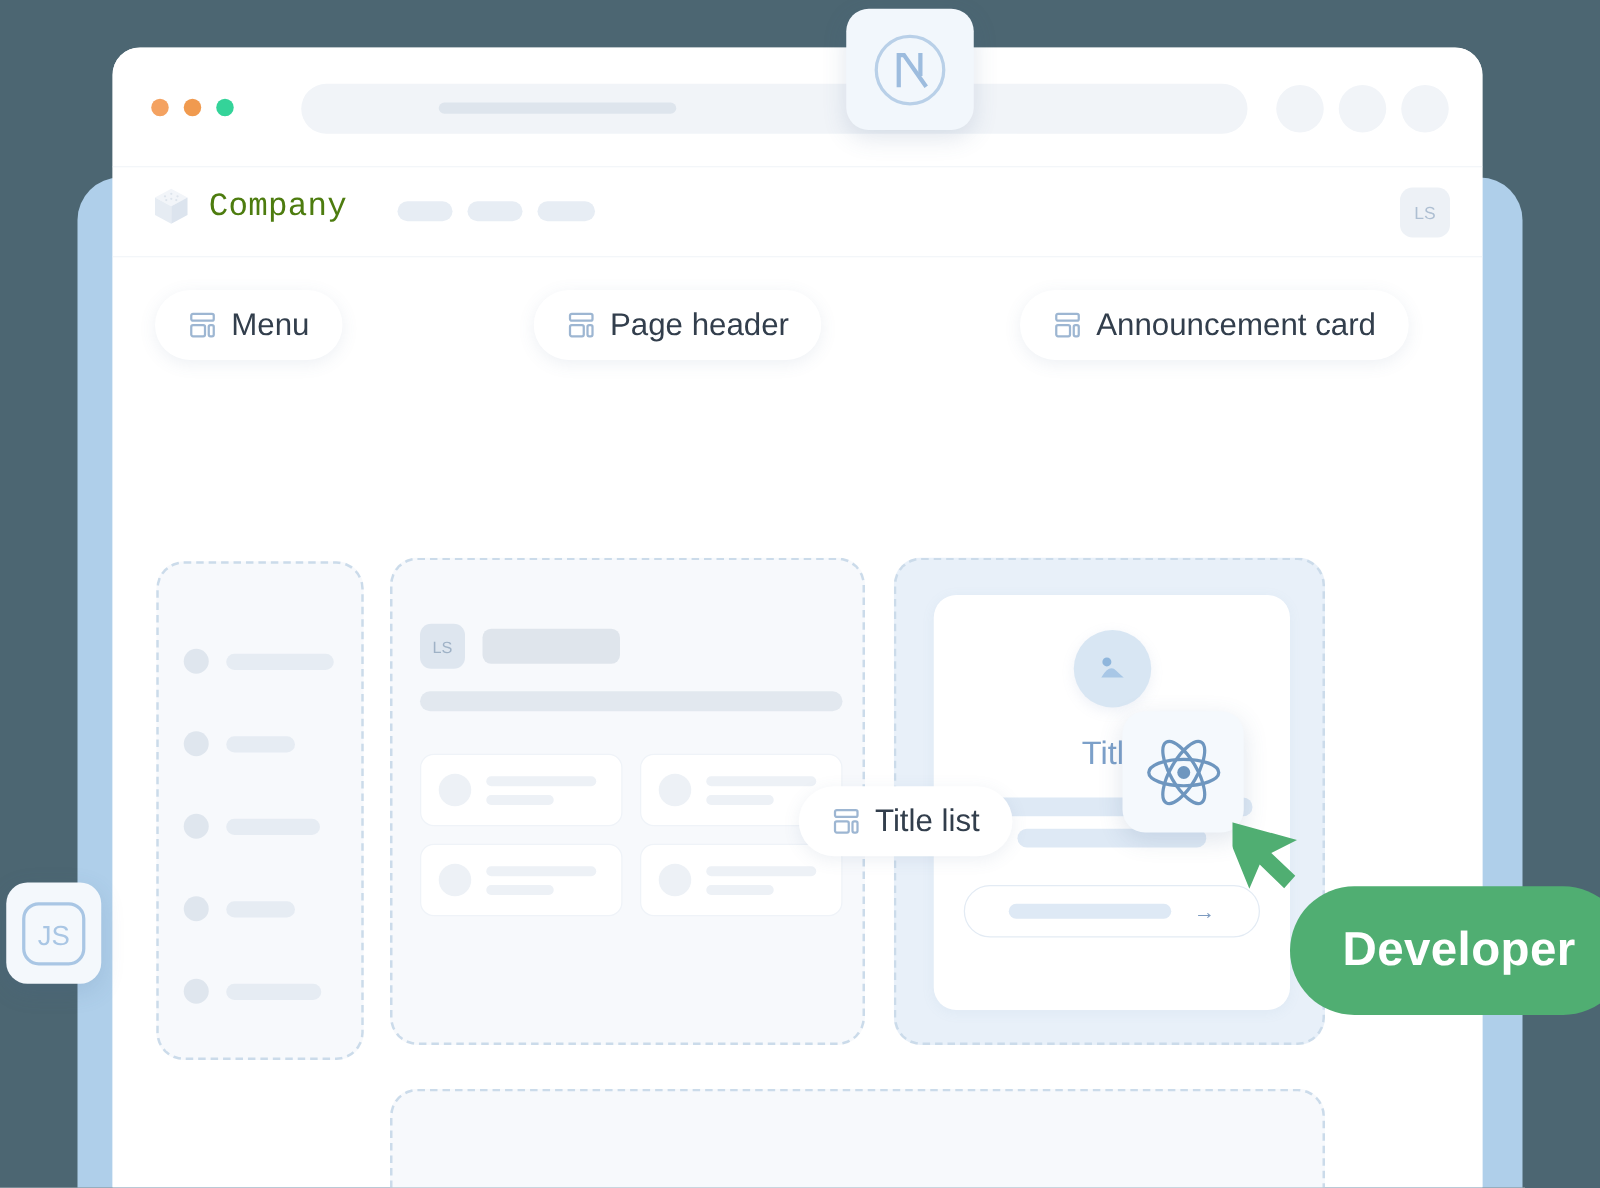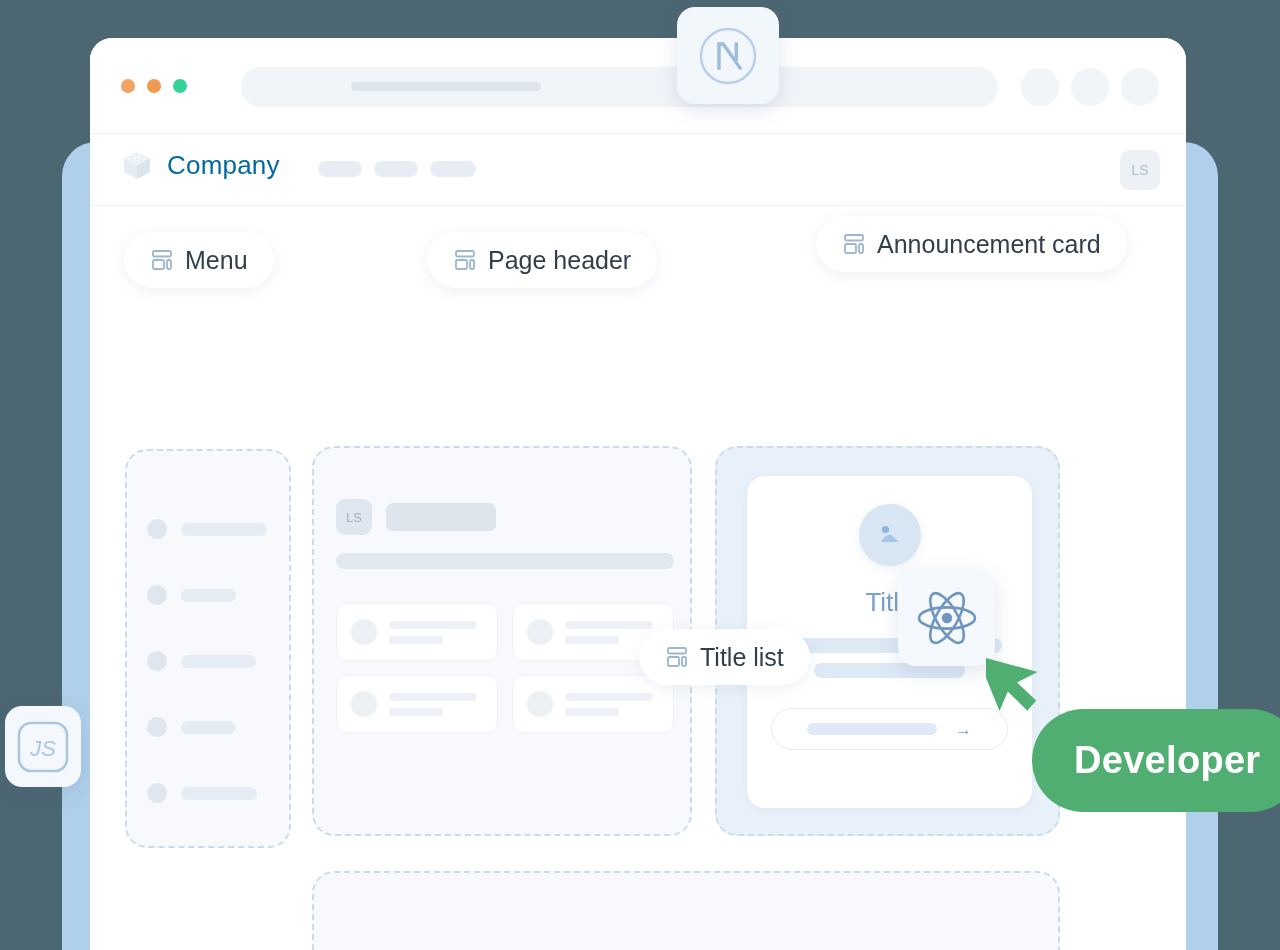--- a/index.html
+++ b/index.html
@@ -49,22 +49,22 @@
   .chrome-circle { width: 38px; height: 38px; border-radius: 50%; background: #F1F4F8; }
 
   
   .app-header {
     position: relative; height: 72px; width: 100%;
     background: #FFFFFF; border-bottom: 1px solid #F0F3F7;
   }
   .brand { position: absolute; left: 30px; top: 14px; display: flex; align-items: center; gap: 13px; }
   .cube { width: 34px; height: 34px; }
   .brand-name {
-    font-family: Liberation Sans, sans-serif;
-    font-size: 26px; color: #0369a1; letter-spacing: .2px;
+    font-family: Liberation Mono, monospace;
+    font-size: 26px; color: #4d7c0f; letter-spacing: .2px;
   }
   .nav-pills { position: absolute; left: 228px; top: 27px; display: flex; gap: 12px; }
   .nav-pill { height: 16px; border-radius: 8px; background: #E7EDF4; }
   .np1 { width: 44px; } .np2 { width: 44px; } .np3 { width: 46px; }
   .user-chip {
     position: absolute; right: 26px; top: 16px;
     width: 40px; height: 40px; border-radius: 10px;
     background: #EDF1F6; color: #AEBFD2;
     font-size: 14px; display: flex; align-items: center; justify-content: center;
   }
@@ -154,21 +154,21 @@
 
   
   .tech-badge {
     position: absolute; background: #F4F8FC; border-radius: 18px;
     box-shadow: 0 6px 20px rgba(70,100,140,.16);
     display: flex; align-items: center; justify-content: center;
     z-index: 20;
   }
   #badge-next { left: 677px; top: 7px; width: 102px; height: 97px; background: #F2F7FC; }
   #badge-react { left: 898px; top: 569px; width: 97px; height: 97px; background: #F5F9FD; }
-  #badge-js { left: 5px; top: 706px; width: 76px; height: 81px; background: #F4F8FC; border-radius: 17px; font-style: italic; }
+  #badge-js { left: 5px; top: 706px; width: 76px; height: 81px; background: #F4F8FC; border-radius: 17px; }
 
   
   #cursor { position: absolute; left: 986px; top: 642px; z-index: 25; }
   #developer-label {
     position: absolute; left: 1032px; top: 709px;
     height: 103px; padding: 0 42px;
     background: #50AE72; border-radius: 52px;
     display: flex; align-items: center;
     color: #FFFFFF; font-size: 38px; font-weight: bold;
     z-index: 24; letter-spacing: .3px;
@@ -326,21 +326,21 @@
 
   <div class="label-pill" style="left:427px; top:232px;">
     <svg width="24" height="24" viewBox="0 0 24 24" fill="none" stroke="#9DB6D2" stroke-width="1.8">
       <rect x="3" y="3" width="18" height="5.5" rx="1.4"></rect>
       <rect x="3" y="12" width="11" height="9" rx="1.4"></rect>
       <rect x="17" y="12" width="4" height="9" rx="1.4"></rect>
     </svg>
     <span>Page header</span>
   </div>
 
-  <div class="label-pill" style="left:816px; top:216px;">
+  <div class="label-pill" style="left:816px; top:232px;">
     <svg width="24" height="24" viewBox="0 0 24 24" fill="none" stroke="#9DB6D2" stroke-width="1.8">
       <rect x="3" y="3" width="18" height="5.5" rx="1.4"></rect>
       <rect x="3" y="12" width="11" height="9" rx="1.4"></rect>
       <rect x="17" y="12" width="4" height="9" rx="1.4"></rect>
     </svg>
     <span>Announcement card</span>
   </div>
 
   <div class="label-pill" style="left:639px; top:629px;">
     <svg width="24" height="24" viewBox="0 0 24 24" fill="none" stroke="#9DB6D2" stroke-width="1.8">

